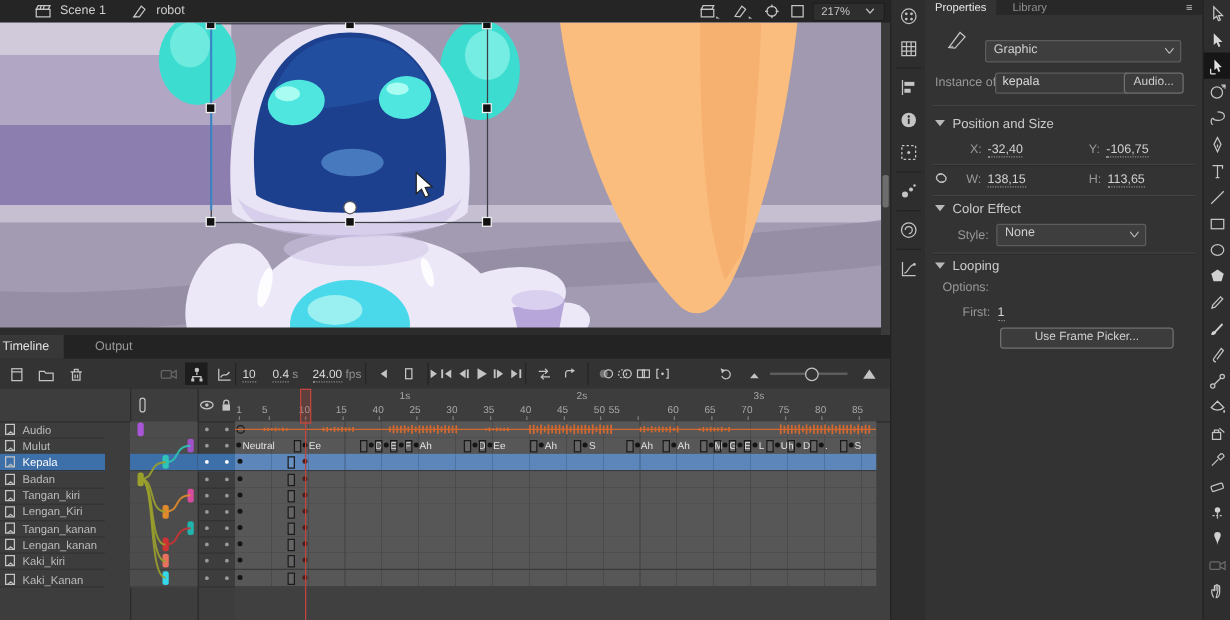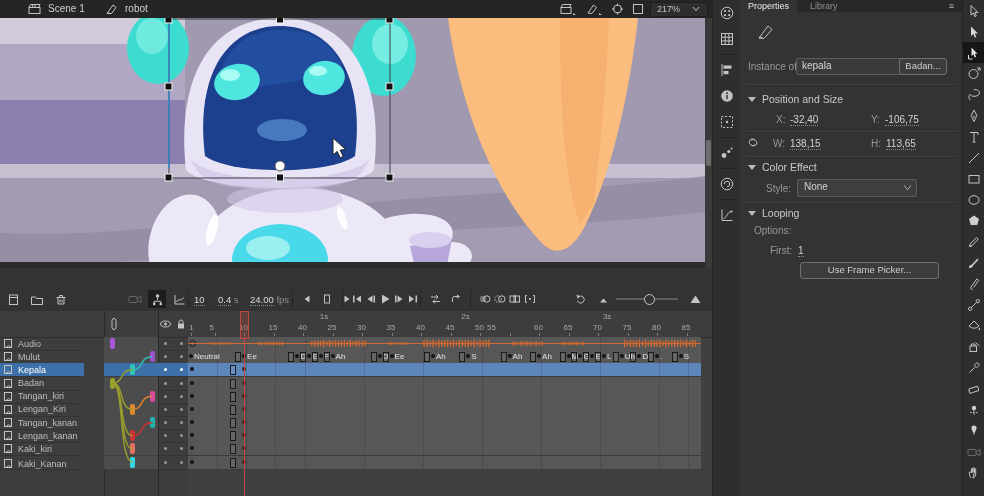--- a/index.html
+++ b/index.html
@@ -294,26 +294,32 @@
       <div class="props-tab inactive" style="left:62px">Library</div>
       <div class="props-tab" style="right:0;color:#bbb">≡</div>
     </div>
 
     <span class="abs" style="left:16px;top:24px" id="sym-icon">
         <svg width="18" height="16" viewBox="0 0 18 16" fill="#c4c4c4" stroke="none">
           <path d="M3 14 L12 2 l4 3.5 L8 14.5 Z" stroke="#c4c4c4" fill="none" stroke-width="1"></path>
           <path d="M3 14 l3.5 -0.8" stroke="#c4c4c4" fill="none" stroke-width="1"></path>
         </svg>
       </span>
+    <div class="p-select" style="left:48px;top:32px;width:143px">
+      <span>Graphic</span>
+      <svg class="chev" viewBox="0 0 8 5">
+          <path d="M0 0 L4 5 L8 0" fill="none" stroke="#bbb"></path>
+        </svg>
+    </div>
 
     <span class="p-label" style="left:8px;top:61px">Instance of:</span>
     <div class="p-input" style="left:56px;top:58px;width:96px">
       <span>kepala</span>
     </div>
-    <div class="p-btn" style="left:159px;top:58px;width:46px">Badan...</div>
+    <div class="p-btn" style="left:159px;top:58px;width:46px">Audio...</div>
 
     <div class="p-div" style="top:84px"></div>
     <div class="p-head" style="left:8px;top:93px">
       <span class="tri"></span><span>Position and Size</span>
     </div>
     <span class="p-label" style="left:36px;top:114px">X:</span>
     <span class="p-val" style="left:50px;top:114px">-32,40</span>
     <span class="p-label" style="left:131px;top:114px">Y:</span>
     <span class="p-val" style="left:145px;top:114px">-106,75</span>
     <div class="p-div" style="top:131px"></div>
@@ -518,20 +524,24 @@
       <div class="tool">
         <span>
           <svg width="14" height="14" viewBox="0 0 14 14" fill="#c4c4c4" stroke="none">
             <path d="M4 12 C2.6 10 2 7 2.5 6 c.5 -.5 1.3 -.2 1.6 .6 M4.5 7 V3 c0 -1 1.4 -1 1.4 0 v3.5 M5.9 6.5 V2.4 c0 -1 1.4 -1 1.4 0 v4 M7.3 6.6 V3.2 c0 -1 1.4 -1 1.4 0 v4.5 c0 2.3 -1.1 4.3 -2.7 4.3 Z" stroke="#c4c4c4" fill="none" stroke-width="1"></path>
           </svg>
         </span>
       </div>
     </div>
 
   <div class="abs tl">
+    <div class="tl-tabs">
+      <div class="tl-tab active" style="left:-18px;padding-left:20px">Timeline</div>
+      <div class="tl-tab inactive" style="left:64px">Output</div>
+    </div>
     <div class="tl-bar" id="tl-toolbar">
         <div class="tb-btn" style="left: 4px;">
           <span>
             <svg width="13" height="13" viewBox="0 0 13 13" fill="#c4c4c4" stroke="none">
               <rect x="2.5" y="2" width="8" height="9.5" stroke="#c4c4c4" fill="none" stroke-width="1"></rect>
               <path d="M2.5 4.5 h8" stroke="#c4c4c4" fill="none" stroke-width="1"></path>
             </svg>
           </span>
         </div>
         <div class="tb-btn" style="left: 28px;">

